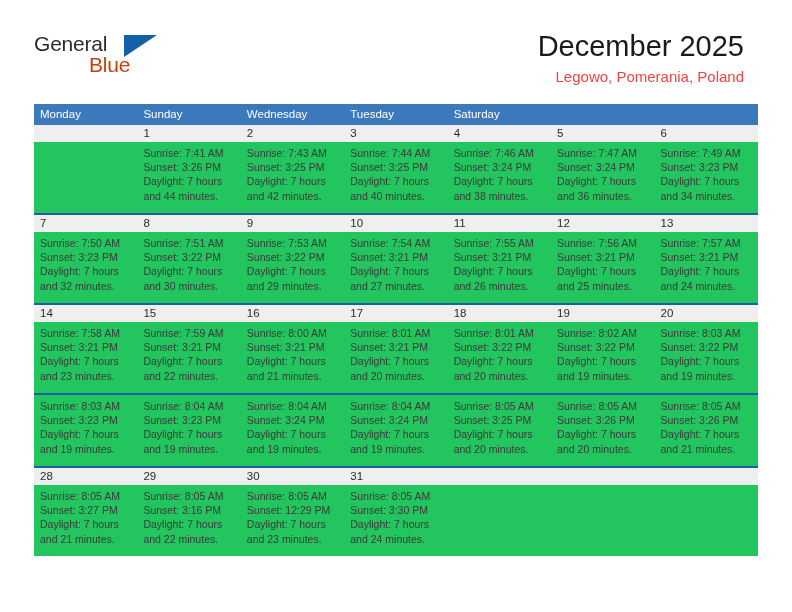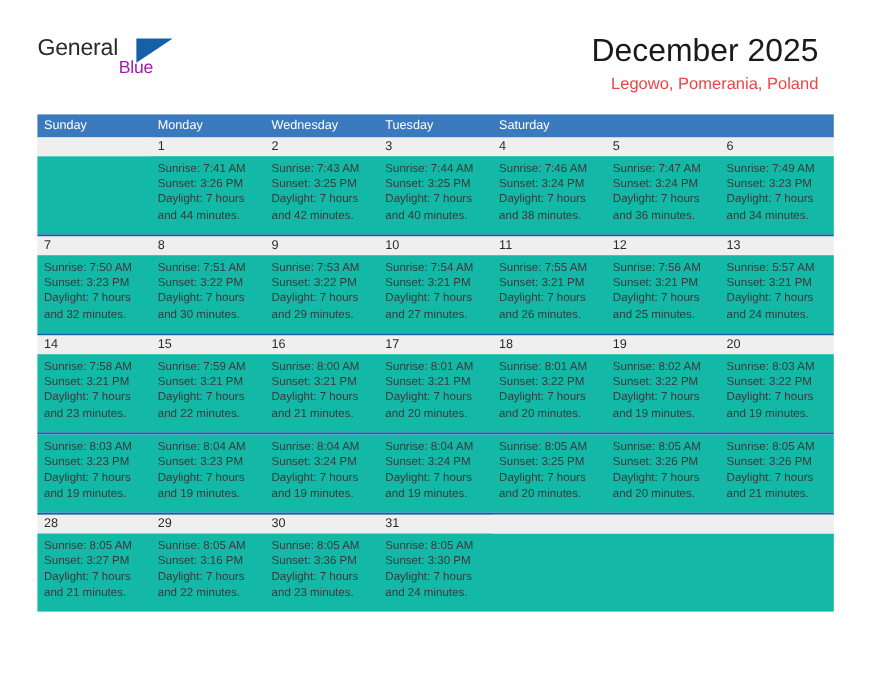--- a/index.html
+++ b/index.html
@@ -33,25 +33,24 @@
     top: 0;
     font-size: 21px;
     color: #2b2b2b;
     letter-spacing: -0.2px;
     line-height: 1;
   }
   .brand-blue {
     position: absolute;
     left: 55px;
     top: 21px;
-    font-size: 16px;
-    color: #a21caf;
+    font-size: 21px;
+    color: #c2410c;
     letter-spacing: -0.2px;
     line-height: 1;
-    margin-left: 19px;
   }
   .brand-triangle {
     position: absolute;
     left: 90px;
     top: 2px;
     width: 0;
     height: 0;
     border-left: 33px solid #1560a8;
     border-bottom: 22px solid transparent;
   }
@@ -122,21 +121,21 @@
     height: 17px;
   }
   .daynum-cell {
     font-size: 11.5px;
     color: #2b2b2b;
     line-height: 17px;
     padding-left: 6px;
     box-sizing: border-box;
   }
   .info-row {
-    background: #14b8a6;
+    background: #22c55e;
     height: 71px;
   }
   .info-cell {
     padding: 4px 6px 0 6px;
     box-sizing: border-box;
   }
   .info-line {
     font-size: 10.5px;
     color: #3a3a3a;
     line-height: 14.2px;
@@ -156,22 +155,22 @@
 
   <div class="title-block">
     <div class="cal-title">December 2025</div>
     <div class="cal-subtitle">Legowo, Pomerania, Poland</div>
   </div>
 
 </div>
 
 <div class="calendar">
   <div class="cal-row dow-row" id="dow-row">
+      <div class="cal-col dow-cell">Monday</div>
       <div class="cal-col dow-cell">Sunday</div>
-      <div class="cal-col dow-cell">Monday</div>
       <div class="cal-col dow-cell">Wednesday</div>
       <div class="cal-col dow-cell">Tuesday</div>
       <div class="cal-col dow-cell">Saturday</div>
     </div>
   <div id="weeks-container">
       <div class="week">
         <div class="cal-row daynum-row">
           <div class="cal-col daynum-cell" style="background: rgb(239, 239, 239);"></div>
           <div class="cal-col daynum-cell">1</div>
           <div class="cal-col daynum-cell">2</div>
@@ -262,21 +261,21 @@
             <div class="info-line">Daylight: 7 hours</div>
             <div class="info-line">and 26 minutes.</div>
           </div>
           <div class="cal-col info-cell">
             <div class="info-line">Sunrise: 7:56 AM</div>
             <div class="info-line">Sunset: 3:21 PM</div>
             <div class="info-line">Daylight: 7 hours</div>
             <div class="info-line">and 25 minutes.</div>
           </div>
           <div class="cal-col info-cell">
-            <div class="info-line">Sunrise: 5:57 AM</div>
+            <div class="info-line">Sunrise: 7:57 AM</div>
             <div class="info-line">Sunset: 3:21 PM</div>
             <div class="info-line">Daylight: 7 hours</div>
             <div class="info-line">and 24 minutes.</div>
           </div>
         </div>
       </div>
       <div class="week">
         <div class="week-rule"></div>
         <div class="cal-row daynum-row">
           <div class="cal-col daynum-cell">14</div>
@@ -398,21 +397,21 @@
             <div class="info-line">and 21 minutes.</div>
           </div>
           <div class="cal-col info-cell">
             <div class="info-line">Sunrise: 8:05 AM</div>
             <div class="info-line">Sunset: 3:16 PM</div>
             <div class="info-line">Daylight: 7 hours</div>
             <div class="info-line">and 22 minutes.</div>
           </div>
           <div class="cal-col info-cell">
             <div class="info-line">Sunrise: 8:05 AM</div>
-            <div class="info-line">Sunset: 3:36 PM</div>
+            <div class="info-line">Sunset: 12:29 PM</div>
             <div class="info-line">Daylight: 7 hours</div>
             <div class="info-line">and 23 minutes.</div>
           </div>
           <div class="cal-col info-cell">
             <div class="info-line">Sunrise: 8:05 AM</div>
             <div class="info-line">Sunset: 3:30 PM</div>
             <div class="info-line">Daylight: 7 hours</div>
             <div class="info-line">and 24 minutes.</div>
           </div>
           <div class="cal-col info-cell"></div>

